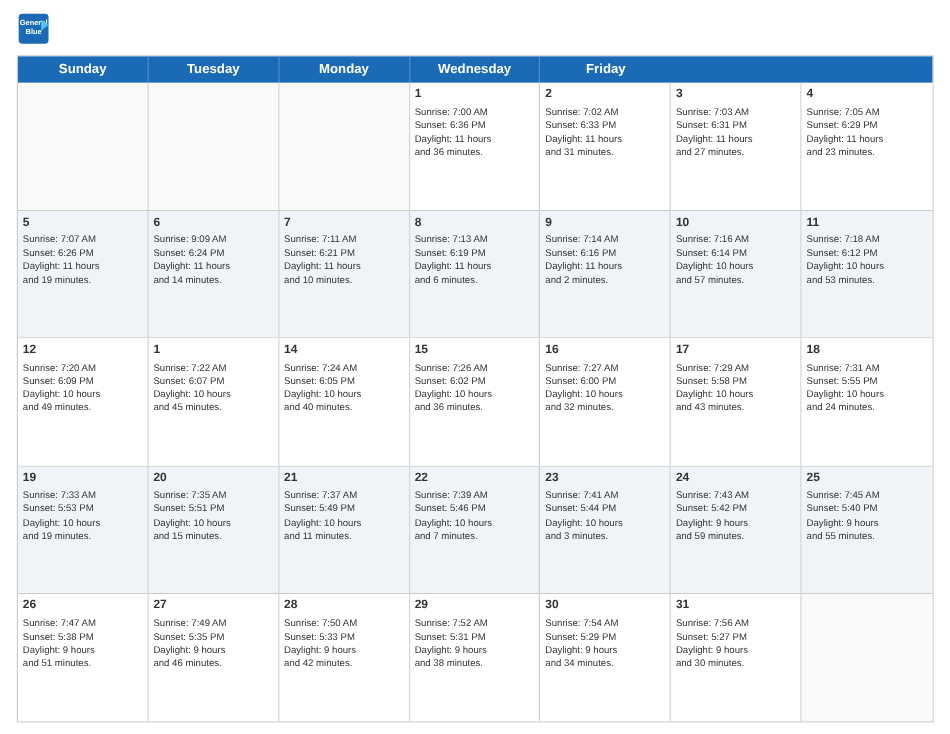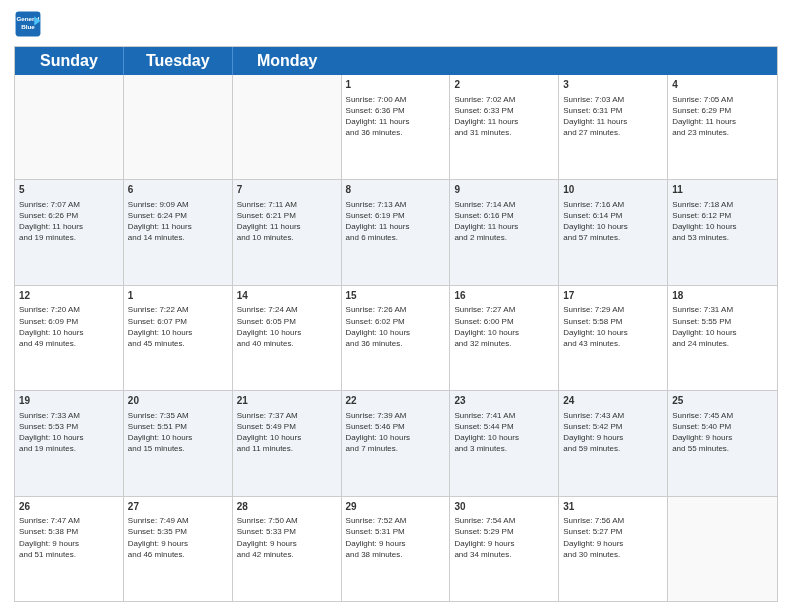--- a/index.html
+++ b/index.html
@@ -56,21 +56,21 @@
       flex-direction: column;
       border: 1px solid #ccc;
     }
     .cal-header {
       display: grid;
       grid-template-columns: repeat(7, 1fr);
       background: #1a6ab5;
     }
     .cal-header-cell {
       color: #fff;
-      font-size: 16px;
+      font-size: 11px;
       font-weight: bold;
       text-align: center;
       padding: 5px 2px;
       border-right: 1px solid #4a8fd4;
     }
     .cal-header-cell:last-child { border-right: none; }
     .cal-body {
       flex: 1;
       display: flex;
       flex-direction: column;
@@ -128,20 +128,22 @@
       <div class="month-year"></div>
       <div class="location"></div>
     </div>
   </div>
 
   <div class="calendar">
     <div class="cal-header">
     <div class="cal-header-cell">Sunday</div>
         <div class="cal-header-cell">Tuesday</div>
         <div class="cal-header-cell">Monday</div>
+        <div class="cal-header-cell">Wednesday</div>
+        <div class="cal-header-cell">Friday</div>
       </div>
     <div class="cal-body">
     <div class="cal-row">
           <div class="cal-cell empty"></div>
           <div class="cal-cell empty"></div>
           <div class="cal-cell empty"></div>
           <div class="cal-cell">
             <span class="day-num">1</span>
             <span class="cell-text">Sunrise: 7:00 AM</span>
             <span class="cell-text">Sunset: 6:36 PM</span>

